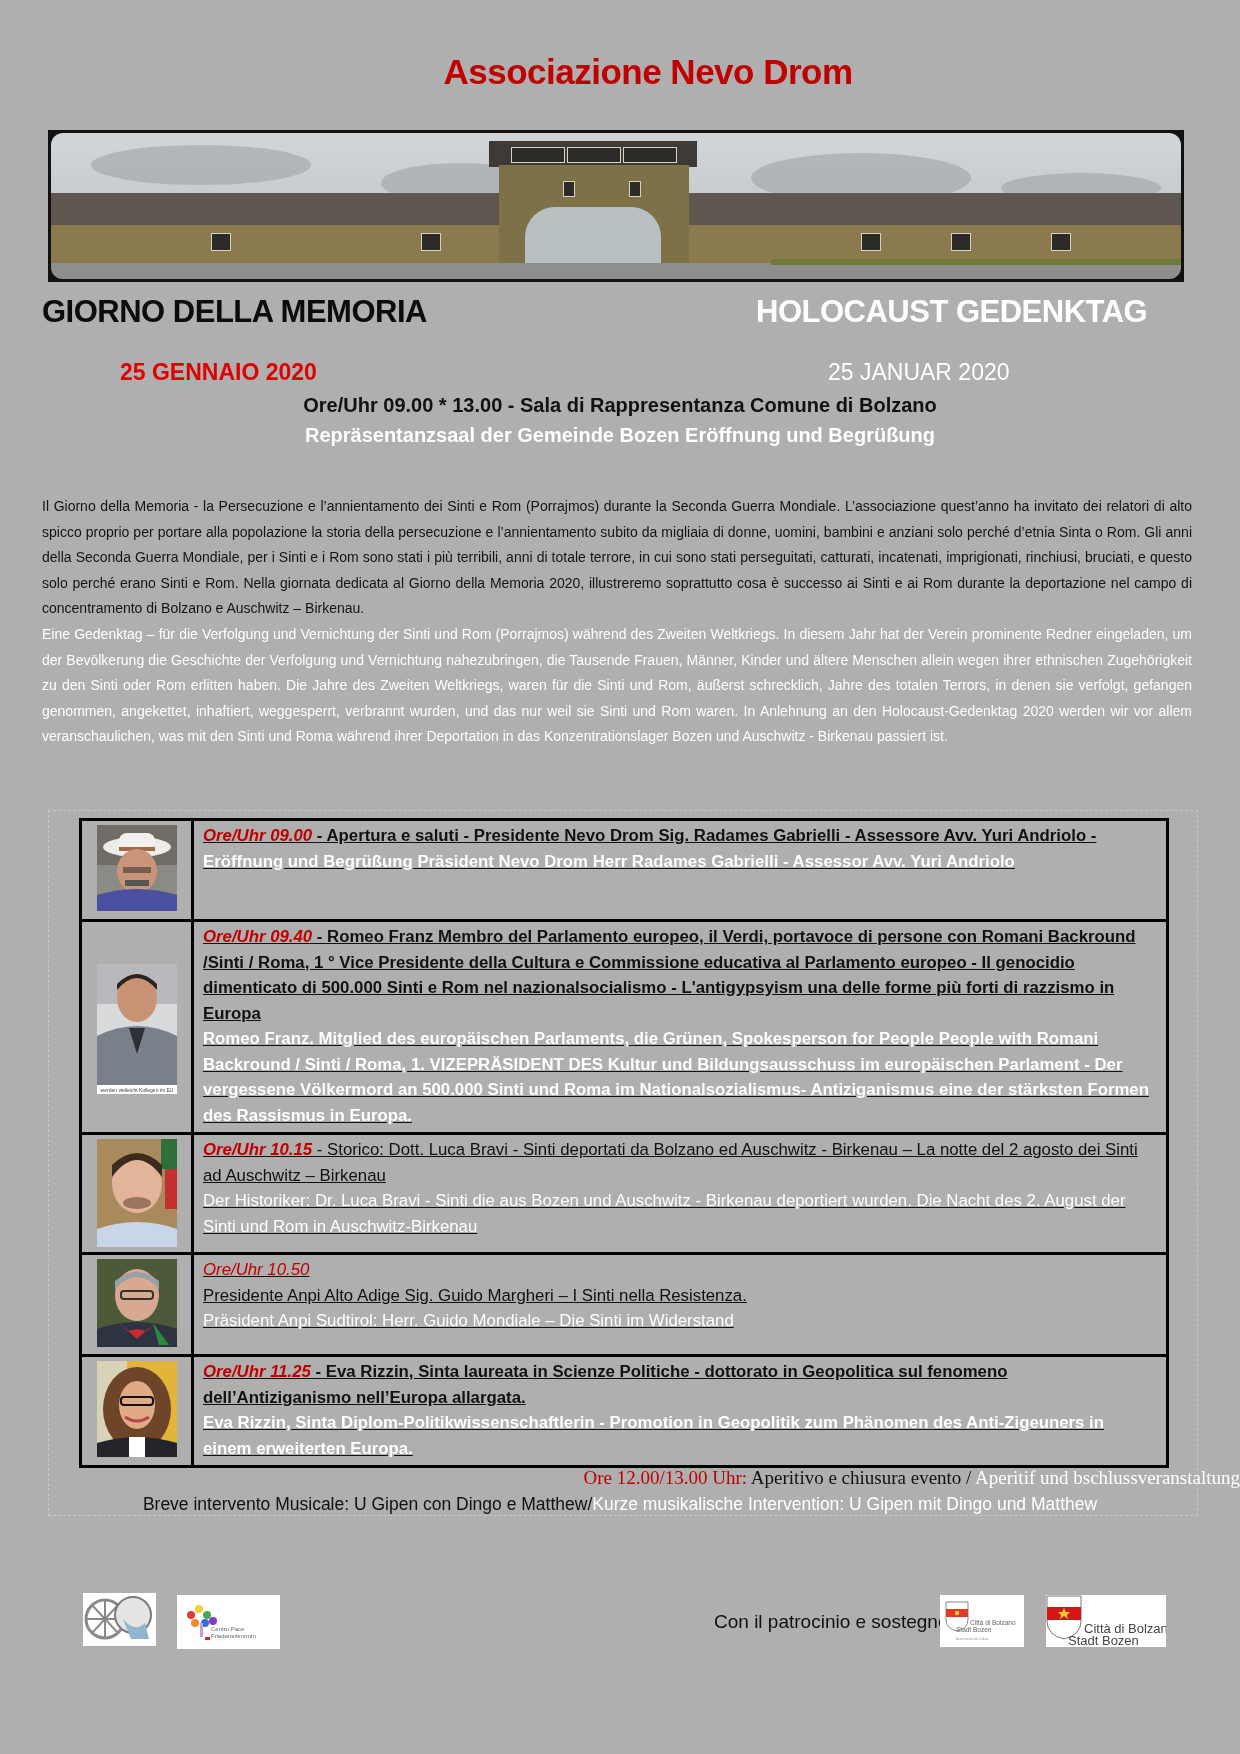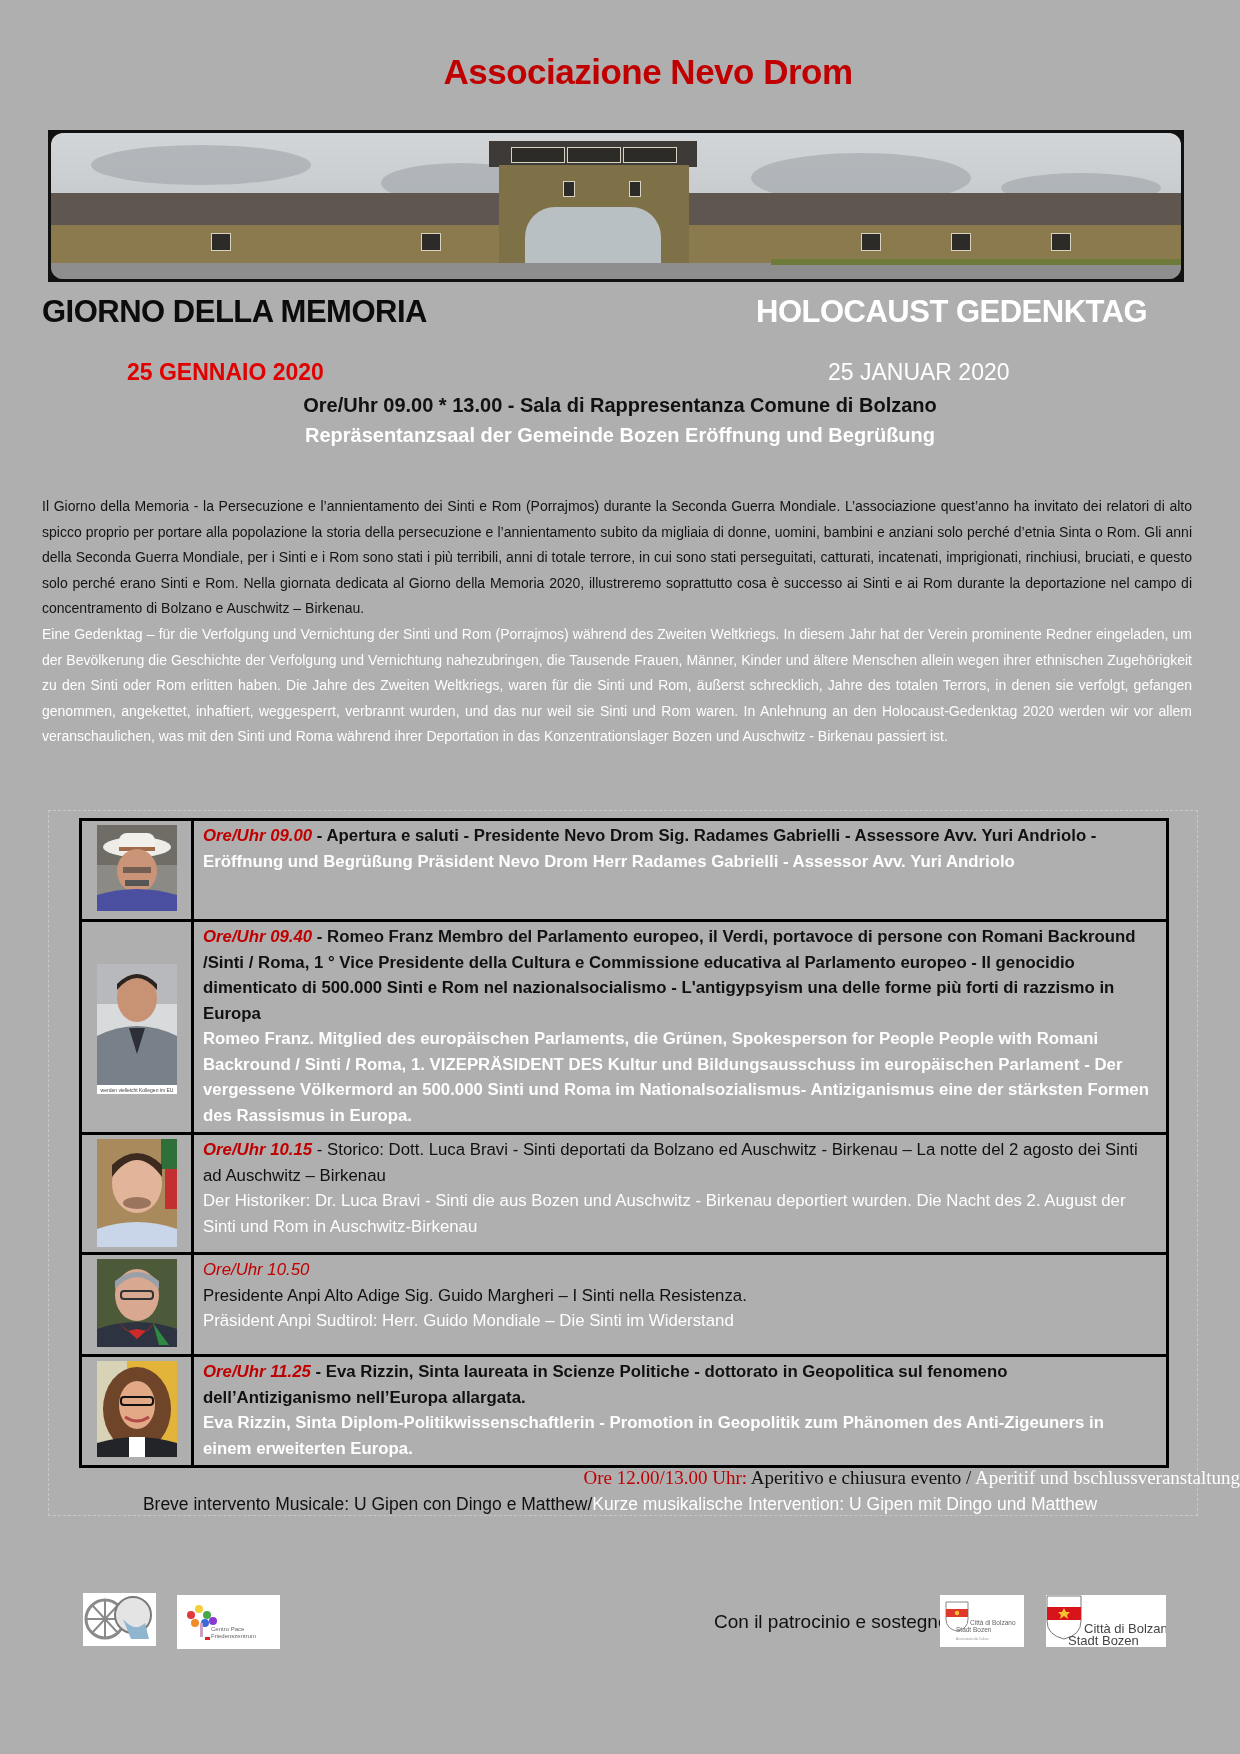--- a/index.html
+++ b/index.html
@@ -33,21 +33,21 @@
   .wall { position: absolute; background: #8a7a4e; }
   .tower-top { position: absolute; background: #3d3a38; }
   .window { position: absolute; background: #2c2b28; border: 1px solid #d8d2c0; }
   .arch { position: absolute; background: #b9c0c3; border-radius: 30px 30px 0 0; }
   .ground { position: absolute; background: #8e8e8e; }
   .grass { position: absolute; background: #6d7a3a; }
 
   .h-it { top: 294px; left: 42px; font-size: 31px; font-weight: bold; color: #0c0c0c;
     font-family: "Liberation Sans", sans-serif; letter-spacing: -0.5px; }
   .h-de { top: 294px; left: 756px; font-size: 31px; font-weight: bold; color: #ffffff; letter-spacing: -0.5px; }
-  .date-it { top: 359px; left: 127px; font-size: 23px; font-weight: bold; color: #e00000; }
+  .date-it { top: 359px; left: 120px; font-size: 23px; font-weight: bold; color: #e00000; }
   .date-de { top: 359px; left: 828px; font-size: 23px; color: #ffffff; }
   .time-line { top: 394px; left: 0; width: 1240px; text-align: center; font-size: 20px; font-weight: bold; color: #111; }
   .hall-line { top: 424px; left: 0; width: 1240px; text-align: center; font-size: 20px; font-weight: bold; color: #ffffff; }
 
   .intro {
     top: 466px; left: 42px; width: 1150px;
     font-size: 14px; line-height: 25.6px; text-align: justify; margin-top: 28px;
   }
   .intro-it { color: #141414; }
   .intro-de { color: #ffffff; }
@@ -56,21 +56,21 @@
     top: 810px; left: 48px; width: 1150px; height: 706px;
     border: 1px dashed #c8c8c8; box-sizing: border-box;
   }
   .sched {
     top: 818px; left: 79px; width: 1090px;
     border-collapse: collapse;
     border: 3px solid #000;
   }
   .sched td { border: 3px solid #000; vertical-align: top; }
   .sched td.photo { width: 109px; text-align: center; padding: 4px 0 0 0; }
-  .sched td.txt { padding: 2px 10px 4px 9px; font-size: 16.8px; line-height: 25.5px; }
+  .sched td.txt { padding: 2px 10px 4px 9px; font-size: 16.8px; line-height: 25.5px; text-decoration: underline; }
   .ph {
     width: 80px; margin: 0 auto; display: block;
   }
   .t-time { color: #c00000; font-style: italic; font-weight: bold; }
   .t-time.nb { font-weight: normal; }
   .b { font-weight: bold; }
   .it { color: #111; }
   .de { color: #ffffff; }
 
   .closing {

